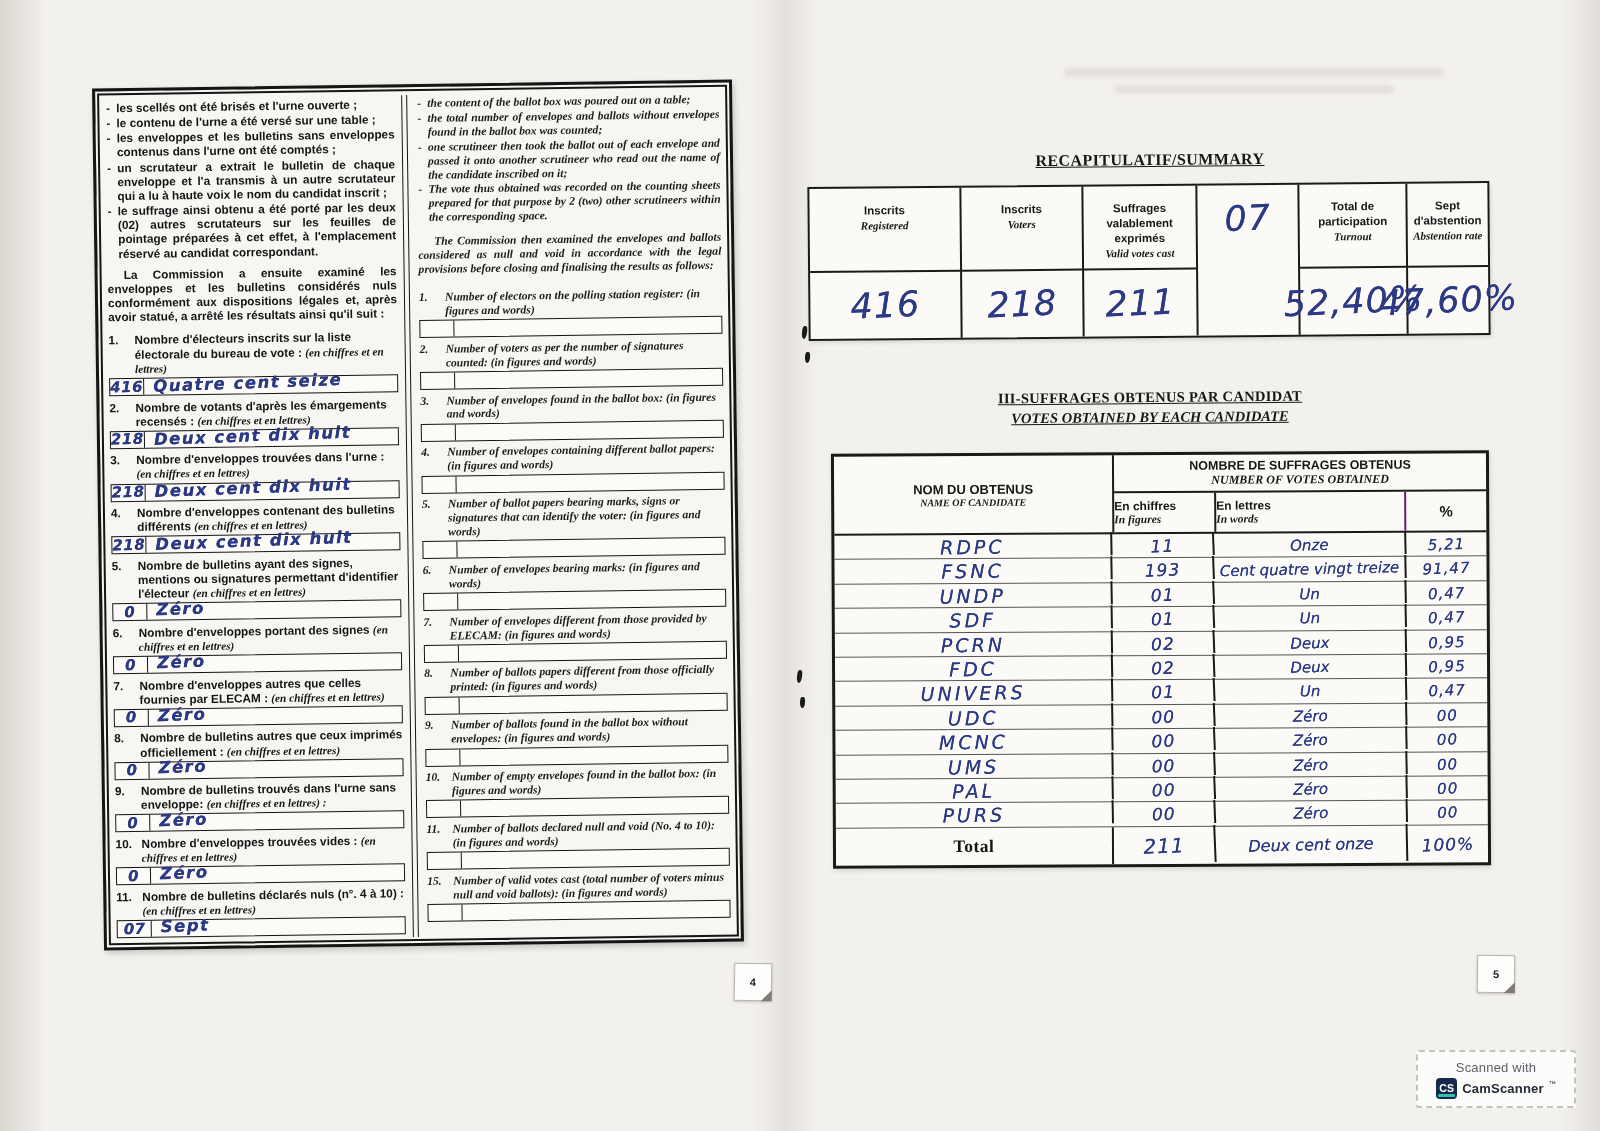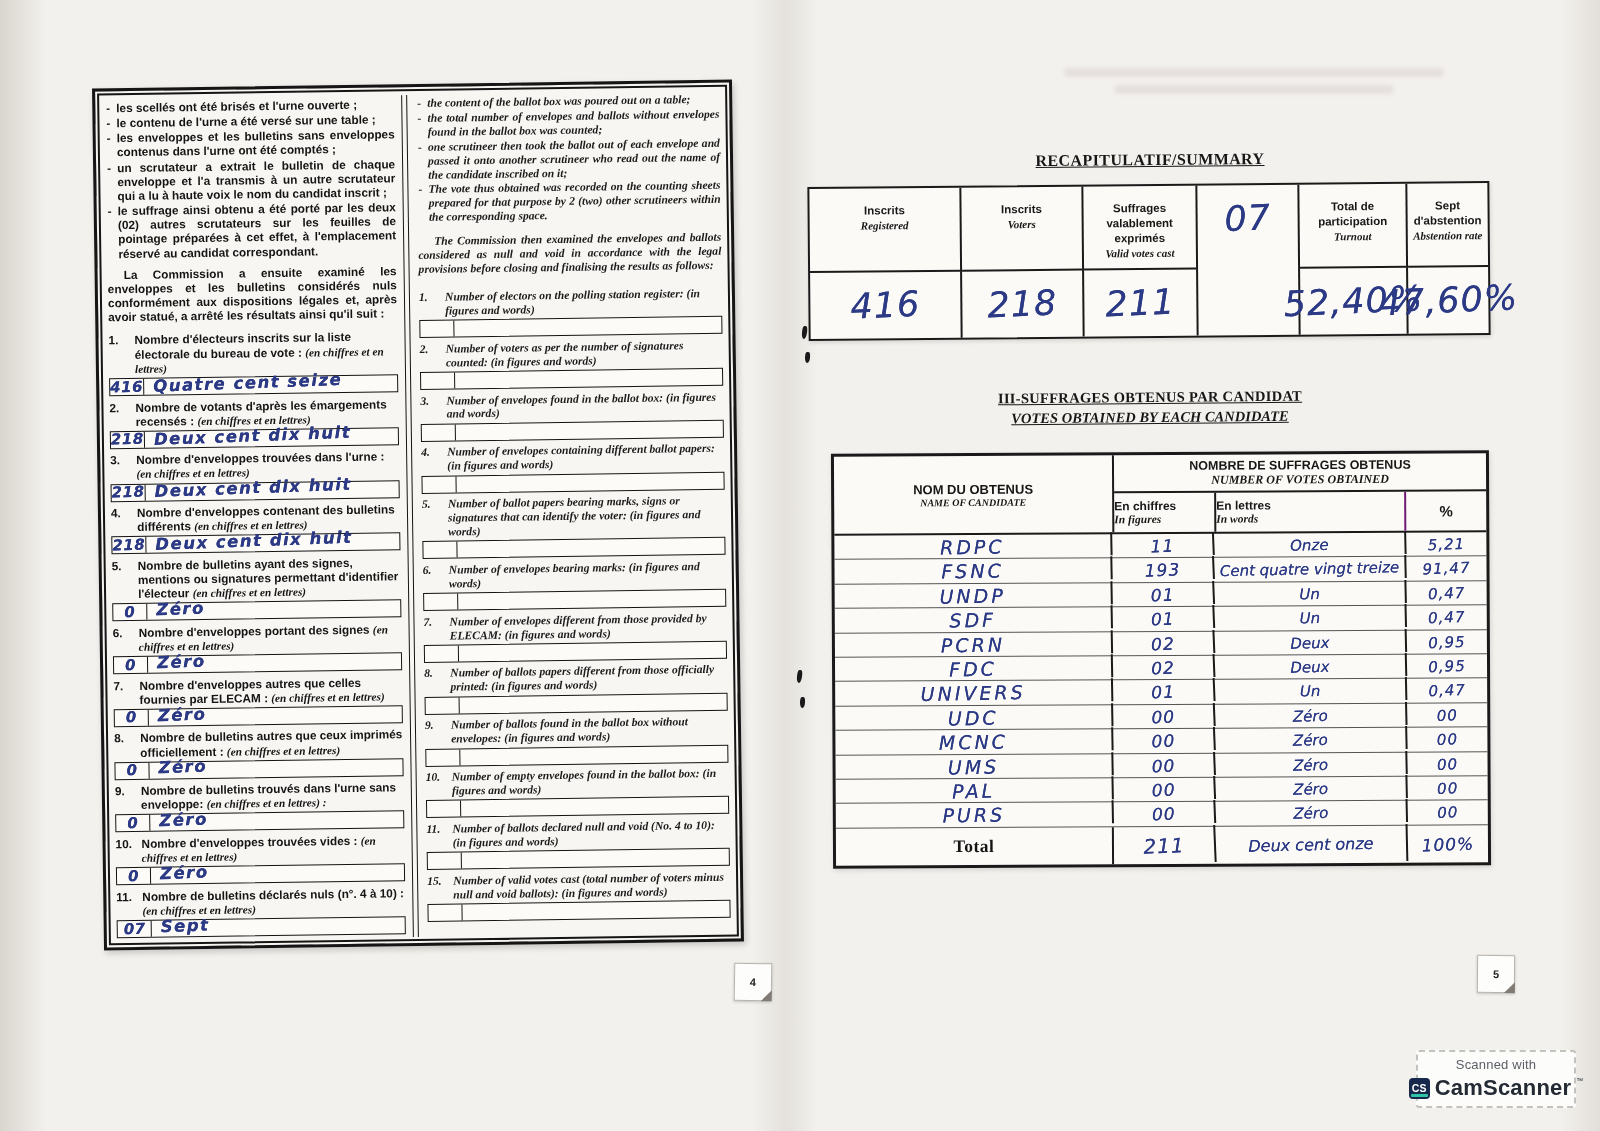--- a/index.html
+++ b/index.html
@@ -159,21 +159,21 @@
   .cs-badge{position:absolute;left:1416px;top:1050px;width:160px;height:58px;
     background:#fcfcfb;border:2px dashed #c4c2bd;border-radius:3px;box-sizing:border-box;
     display:flex;flex-direction:column;align-items:center;justify-content:center;gap:3px;}
   .cs-line1{font-size:13px;color:#5c6066;letter-spacing:.2px;}
   .cs-line2{display:flex;align-items:center;gap:5px;}
   .cs-logo{width:21px;height:21px;background:#16284c;border-radius:4px;position:relative;
     display:flex;align-items:center;justify-content:center;
     color:#fff;font-weight:700;font-size:10.5px;letter-spacing:.3px;}
   .cs-logo::after{content:"";position:absolute;left:2px;right:2px;bottom:1.5px;height:3px;
     background:#2ec4a5;border-radius:1px;}
-  .cs-brand{font-weight:700;font-size:22px;color:#232a33;letter-spacing:.2px;text-align:center;}
+  .cs-brand{font-weight:700;font-size:13px;color:#232a33;letter-spacing:.2px;text-align:center;}
   .cs-tm{font-size:7px;color:#232a33;align-self:flex-start;margin-top:2px;}
 </style>
 </head>
 <body>
 
 <div class="canvas">
 
   <div class="bleed">
     <div class="l1"></div>
     <div class="l2"></div>

